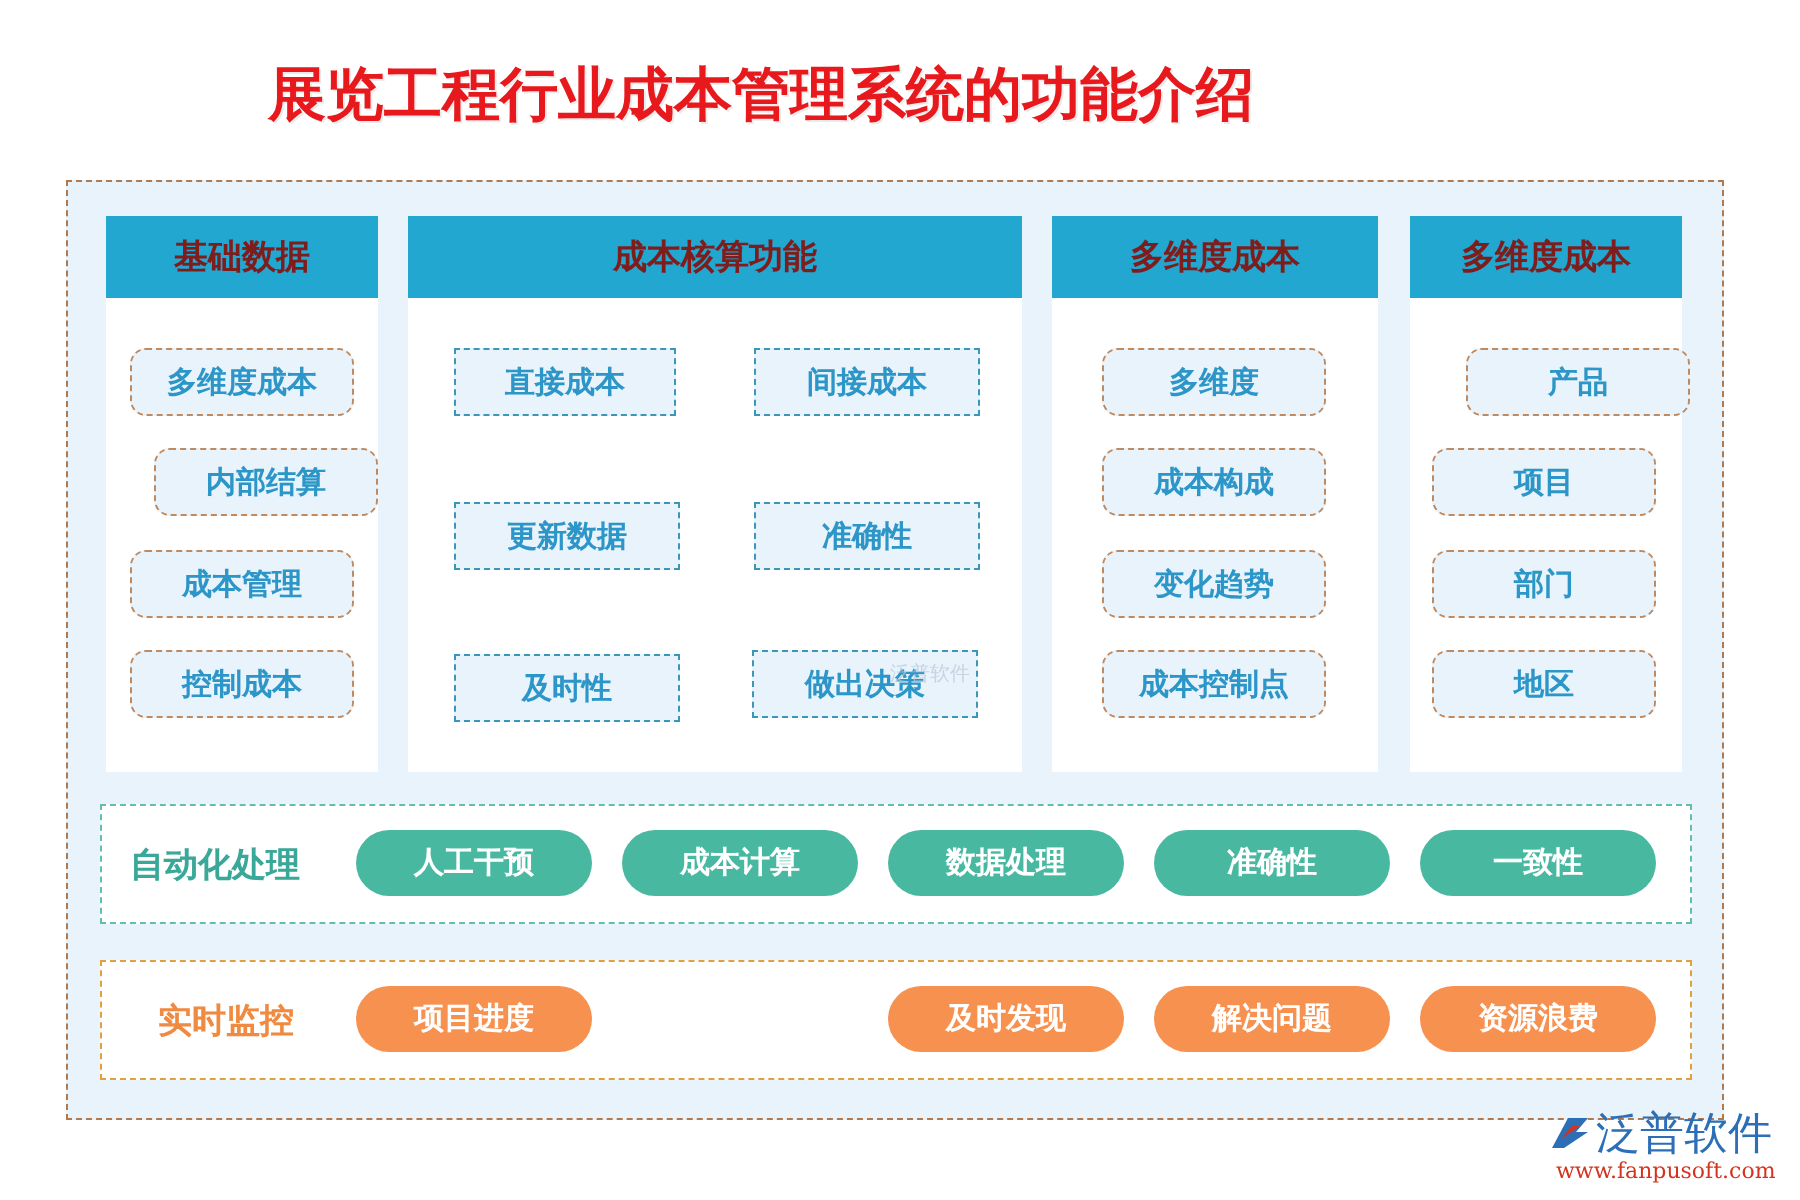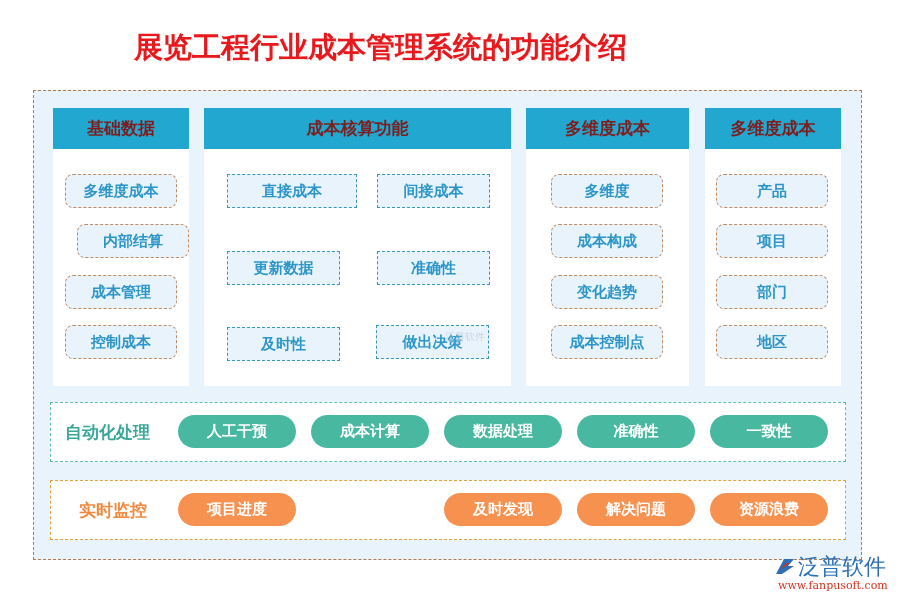--- a/index.html
+++ b/index.html
@@ -35,39 +35,39 @@
 <div class="col" style="left:53px;width:136px;">
   <div class="col-head">基础数据</div>
   <div class="pill-o" style="left:12px;top:66px;width:112px;">多维度成本</div>
   <div class="pill-o" style="left:24px;top:116px;width:112px;">内部结算</div>
   <div class="pill-o" style="left:12px;top:167px;width:112px;">成本管理</div>
   <div class="pill-o" style="left:12px;top:217px;width:112px;">控制成本</div>
 </div>
 
 <div class="col" style="left:204px;width:307px;">
   <div class="col-head">成本核算功能</div>
-  <div class="box-b" style="left:23px;top:66px;width:130px;font-family:Liberation Mono, monospace;">直接成本</div>
+  <div class="box-b" style="left:23px;top:66px;width:111px;font-family:Liberation Mono, monospace;">直接成本</div>
   <div class="box-b" style="left:173px;top:66px;width:113px;">间接成本</div>
   <div class="box-b" style="left:23px;top:143px;width:113px;">更新数据</div>
   <div class="box-b" style="left:173px;top:143px;width:113px;">准确性</div>
   <div class="box-b" style="left:23px;top:219px;width:113px;">及时性</div>
   <div class="box-b" style="left:172px;top:217px;width:113px;">做出决策</div>
 </div>
 
 <div class="col" style="left:526px;width:163px;">
   <div class="col-head">多维度成本</div>
   <div class="pill-o" style="left:25px;top:66px;width:112px;">多维度</div>
   <div class="pill-o" style="left:25px;top:116px;width:112px;">成本构成</div>
   <div class="pill-o" style="left:25px;top:167px;width:112px;">变化趋势</div>
   <div class="pill-o" style="left:25px;top:217px;width:112px;">成本控制点</div>
 </div>
 
 <div class="col" style="left:705px;width:136px;">
   <div class="col-head">多维度成本</div>
-  <div class="pill-o" style="left:11px;top:66px;width:112px;">产品</div>
+  <div class="pill-o" style="left:28px;top:66px;width:112px;">产品</div>
   <div class="pill-o" style="left:11px;top:116px;width:112px;">项目</div>
   <div class="pill-o" style="left:11px;top:167px;width:112px;">部门</div>
   <div class="pill-o" style="left:11px;top:217px;width:112px;">地区</div>
 </div>
 
 <div class="watermark">泛普软件</div>
 
 <div class="band green">
   <div class="band-label">自动化处理</div>
   <div class="chip" style="left:127px;">人工干预</div>

